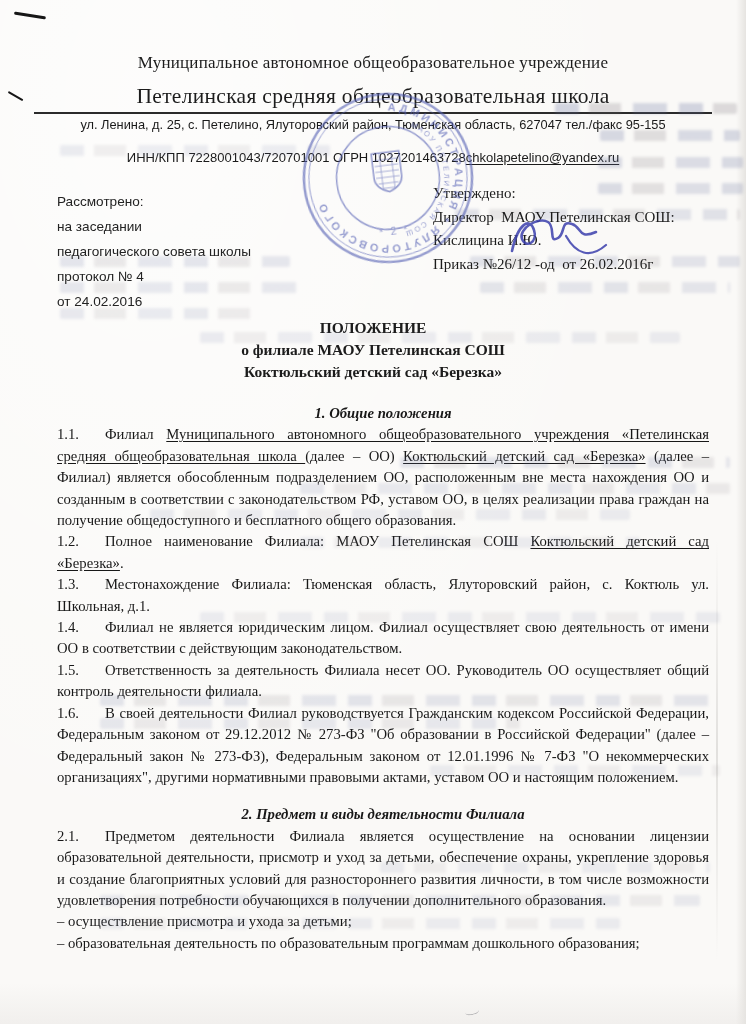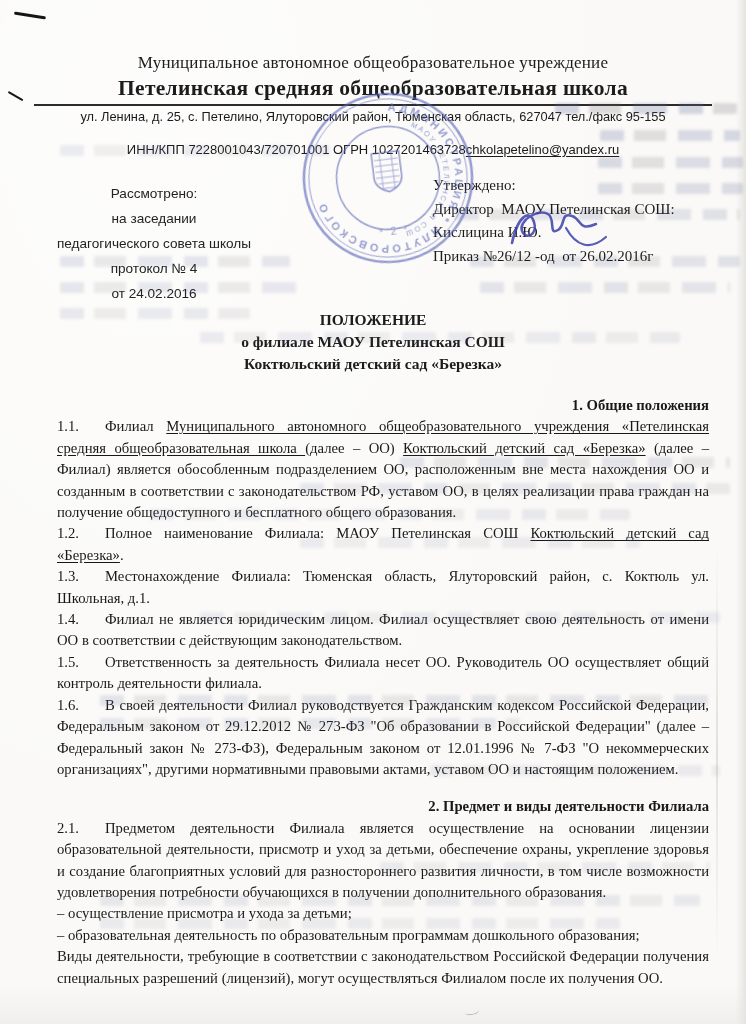--- a/index.html
+++ b/index.html
@@ -23,40 +23,40 @@
     border-bottom:1.5px solid rgba(120,120,125,.5);border-radius:50%;transform:rotate(-12deg);}
   
   .ghost{position:absolute;height:11px;filter:blur(1.7px);border-radius:2px;
     background:repeating-linear-gradient(90deg,
       rgba(104,114,158,.55) 0 24px, transparent 24px 34px,
       rgba(118,110,120,.45) 34px 66px, transparent 66px 78px,
       rgba(104,114,158,.5) 78px 112px, transparent 112px 124px);}
   
   .hdr{padding-top:21px;text-align:center;}
   .hdr-org{font-size:17px;letter-spacing:.2px;margin-top:32px;}
-  .hdr-school{font-size:21.5px;font-weight:bold;margin-top:3px;letter-spacing:.3px;}
+  .hdr-school{font-size:21.5px;font-weight:normal;margin-top:11px;letter-spacing:.3px;}
   .hdr-rule{border:none;border-top:2.3px solid #2b2b2b;width:678px;margin:3px auto 3px auto;}
   .hdr-addr,.hdr-reg{font-family:"Liberation Sans",sans-serif;font-size:12.8px;color:#1a1a1a;}
   .hdr-reg{margin-top:18px;font-size:13px;}
   .email{text-decoration:underline;text-underline-offset:2px;}
   
   .approval{position:relative;margin-top:17px;height:124px;}
   .appr-left{position:absolute;left:57px;top:7px;font-family:"Liberation Sans",sans-serif;
-    font-size:13.6px;line-height:25px;color:#232323;text-align:center;}
+    font-size:13.6px;line-height:25px;color:#232323;}
   .appr-right{position:absolute;left:389px;top:0;font-size:15px;line-height:23.5px;}
   .appr-right div{white-space:pre;margin-left:44px;}
   .signature{position:absolute;left:508px;top:25px;width:104px;height:60px;opacity:.85;}
   
   .stamp{position:absolute;left:299px;top:89px;width:178px;height:178px;
     opacity:.62;filter:blur(.4px);transform:rotate(-7deg);}
   
   .doc-title{margin-top:11px;text-align:center;font-weight:bold;font-size:15.5px;line-height:22px;}
   .doc-body{margin:20px 37px 0 57px;width:652px;font-size:14.7px;line-height:21.4px;
     text-align:justify;color:#181818;}
-  .sec-heading{font-weight:bold;text-align:right;}
+  .sec-heading{font-weight:bold;text-align:center;font-style:italic;}
   .sec-gap{margin-top:16px;}
   .pnum{display:inline-block;width:48px;}
   .para u{text-underline-offset:2px;}
 </style>
 </head>
 <body>
 
 <div class="page">
 
   <i class="mark mark-a"></i>
@@ -152,16 +152,15 @@
       <div class="para"><span class="pnum">1.1.</span><span>Филиал </span><u>Муниципального автономного общеобразовательного учреждения «Петелинская средняя общеобразовательная школа </u><span>(далее – ОО) </span><u>Коктюльский детский сад «Березка»</u><span> (далее – Филиал) является обособленным подразделением ОО, расположенным вне места нахождения ОО и созданным в соответствии с законодательством РФ, уставом ОО, в целях реализации права граждан на получение общедоступного и бесплатного общего образования.</span></div>
       <div class="para"><span class="pnum">1.2.</span><span>Полное наименование Филиала: МАОУ Петелинская СОШ </span><u>Коктюльский детский сад «Березка»</u><span>.</span></div>
       <div class="para"><span class="pnum">1.3.</span><span>Местонахождение Филиала: Тюменская область, Ялуторовский район, с. Коктюль ул. Школьная, д.1.</span></div>
       <div class="para"><span class="pnum">1.4.</span><span>Филиал не является юридическим лицом. Филиал осуществляет свою деятельность от имени ОО в соответствии с действующим законодательством.</span></div>
       <div class="para"><span class="pnum">1.5.</span><span>Ответственность за деятельность Филиала несет ОО. Руководитель ОО осуществляет общий контроль деятельности филиала.</span></div>
       <div class="para"><span class="pnum">1.6.</span><span>В своей деятельности Филиал руководствуется Гражданским кодексом Российской Федерации, Федеральным законом от 29.12.2012 № 273-ФЗ "Об образовании в Российской Федерации" (далее – Федеральный закон № 273-ФЗ), Федеральным законом от 12.01.1996 № 7-ФЗ "О некоммерческих организациях",  другими нормативными правовыми актами, уставом ОО и настоящим положением.</span></div>
       <div class="sec-heading sec-gap">2. Предмет и виды деятельности Филиала</div>
       <div class="para"><span class="pnum">2.1.</span><span>Предметом деятельности Филиала является осуществление на основании лицензии образовательной деятельности, присмотр и уход за детьми, обеспечение охраны, укрепление здоровья и создание благоприятных условий для разностороннего развития личности, в том числе возможности удовлетворения потребности обучающихся в получении дополнительного образования.</span></div>
       <div class="para"><span>– осуществление присмотра и ухода за детьми;</span></div>
       <div class="para"><span>– образовательная деятельность по образовательным программам дошкольного образования;</span></div>
-      <div class="para"><span>Виды деятельности, требующие в соответствии с законодательством Российской Федерации получения специальных разрешений (лицензий), могут осуществляться Филиалом после их получения ОО.</span></div>
     </div>
 
 </div>
 
 </body></html>

